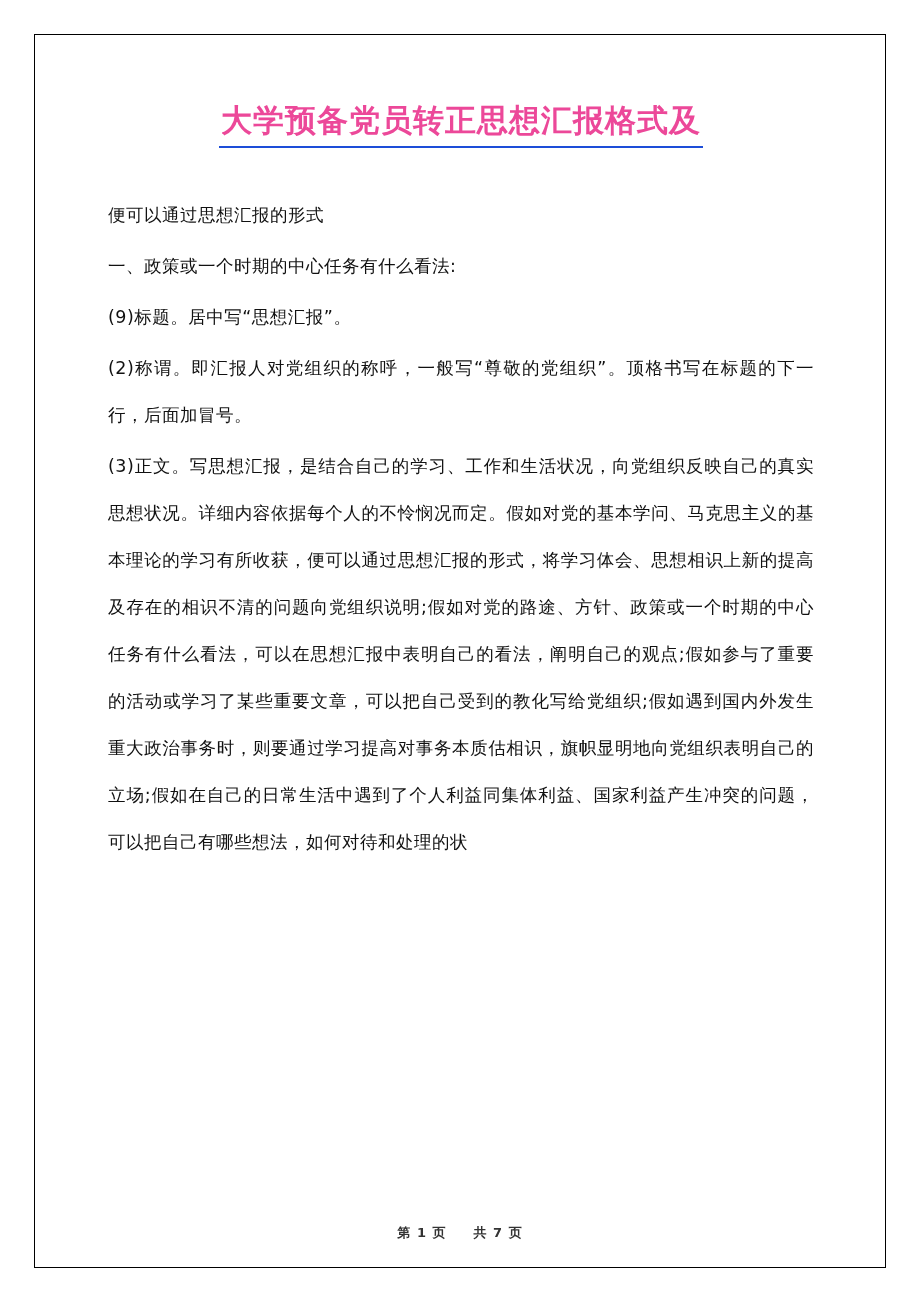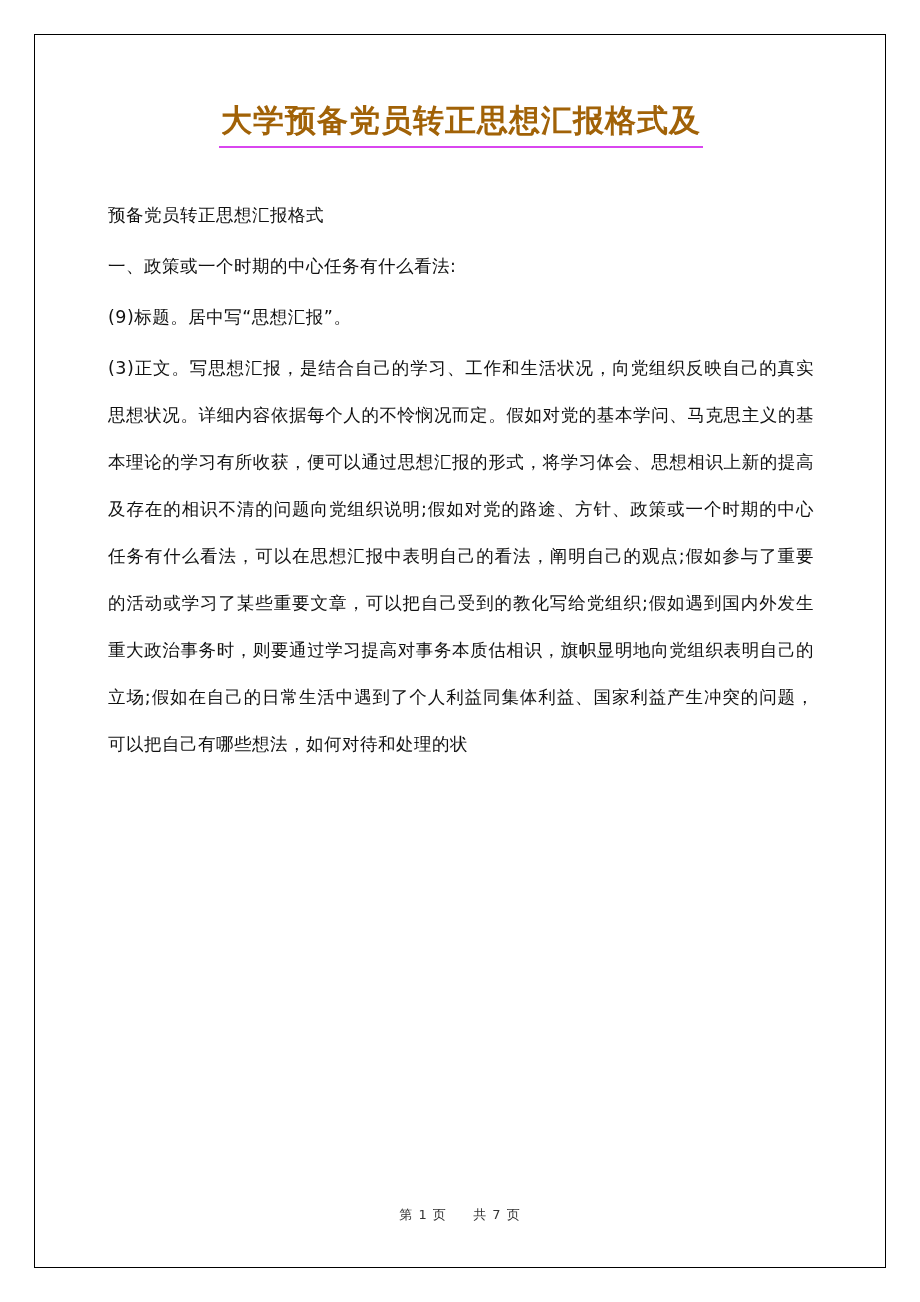--- a/index.html
+++ b/index.html
@@ -38,22 +38,22 @@
     left: 108px;
     top: 100px;
     width: 706px;
   }
   .doc-title {
     font-family: "DejaVu Sans", "Liberation Sans", sans-serif;
     font-weight: bold;
     font-size: 31px;
     line-height: 1.35;
     text-align: center;
-    color: #a16207;
-    border-bottom: 2px solid #d946ef;
+    color: #ec4899;
+    border-bottom: 2px solid #1d4ed8;
     display: inline-block;
     padding: 0 2px 4px 2px;
     margin: 0 0 18px 0;
     letter-spacing: 1px;
   }
   .title-wrap {
     text-align: center;
     margin-bottom: 26px;
   }
   .para {
@@ -67,49 +67,51 @@
     letter-spacing: 0.5px;
     white-space: pre-wrap;
   }
   .para.long {
     margin-bottom: 0;
   }
   .footer {
     position: absolute;
     left: 0;
     right: 0;
-    bottom: 78px;
+    bottom: 60px;
     text-align: center;
     font-family: "DejaVu Sans", "Liberation Sans", sans-serif;
     font-size: 13px;
     color: #333333;
     letter-spacing: 1px;
+    font-weight: bold;
   }
   .footer span {
     display: inline-block;
   }
   .footer .sep {
     display: inline-block;
     width: 16px;
   }
 </style>
 </head>
 <body>
 
 <div class="page">
   <div class="page-frame"></div>
 
   <div class="content">
     <div class="title-wrap">
       <h1 class="doc-title">大学预备党员转正思想汇报格式及</h1>
     </div>
 
-    <p class="para">预备党员转正思想汇报格式</p>
+    <p class="para">便可以通过思想汇报的形式</p>
     <p class="para">一、政策或一个时期的中心任务有什么看法:</p>
     <p class="para">(9)标题。居中写“思想汇报”。</p>
+    <p class="para">(2)称谓。即汇报人对党组织的称呼，一般写“尊敬的党组织”。顶格书写在标题的下一行，后面加冒号。</p>
     <p class="para long">(3)正文。写思想汇报，是结合自己的学习、工作和生活状况，向党组织反映自己的真实思想状况。详细内容依据每个人的不怜悯况而定。假如对党的基本学问、马克思主义的基本理论的学习有所收获，便可以通过思想汇报的形式，将学习体会、思想相识上新的提高及存在的相识不清的问题向党组织说明;假如对党的路途、方针、政策或一个时期的中心任务有什么看法，可以在思想汇报中表明自己的看法，阐明自己的观点;假如参与了重要的活动或学习了某些重要文章，可以把自己受到的教化写给党组织;假如遇到国内外发生重大政治事务时，则要通过学习提高对事务本质估相识，旗帜显明地向党组织表明自己的立场;假如在自己的日常生活中遇到了个人利益同集体利益、国家利益产生冲突的问题，可以把自己有哪些想法，如何对待和处理的状</p>
   </div>
 
   <div class="footer">
     <span>第</span>
     <span>1</span>
     <span>页</span>
     <span class="sep"></span>
     <span>共</span>
     <span>7</span>

